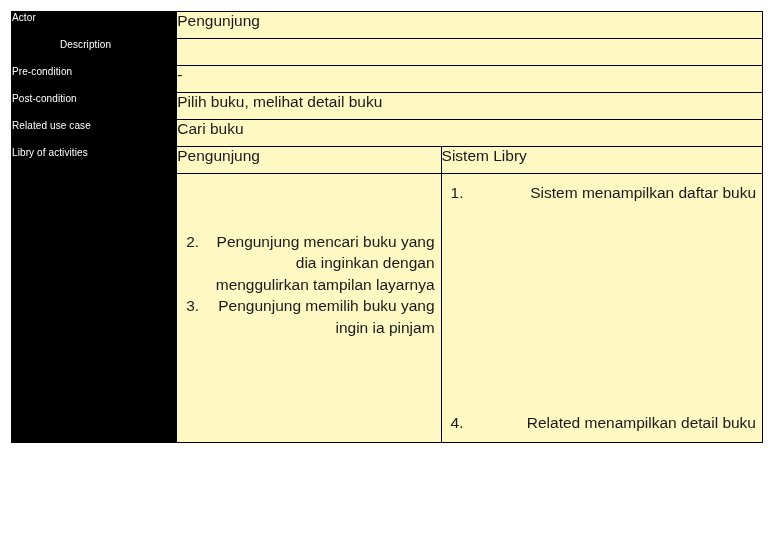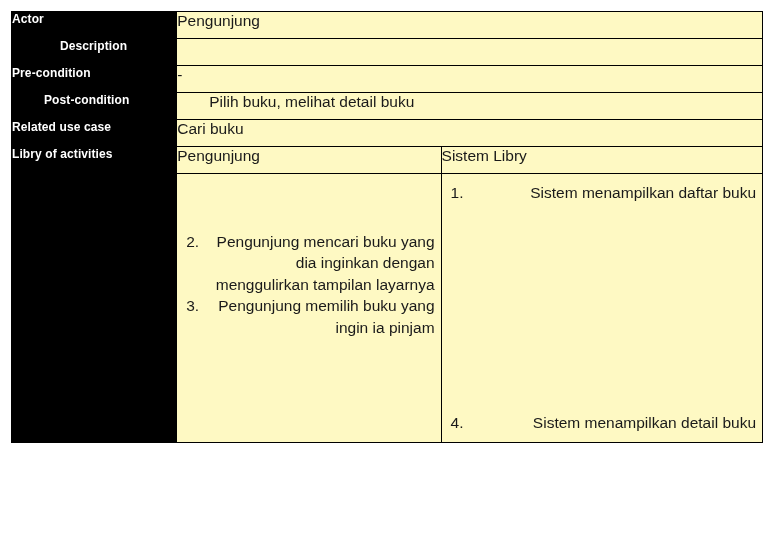--- a/index.html
+++ b/index.html
@@ -33,36 +33,36 @@
     padding: 0;
     vertical-align: top;
     background: #fef9c3;
   }
   
   td.label-cell {
     background: #000000 !important;
     color: #ffffff;
     width: 165px;
     border-color: #000000;
-    font-weight: bold;
-    font-size: 12px;
+    font-weight: normal;
+    font-size: 10px;
     padding: 9px 0 9px 12px;
     letter-spacing: 0.1px;
     white-space: nowrap;
   }
   td.value-cell {
     color: #1a1a1a;
     font-size: 15.5px;
     padding: 9px 0 9px 9px;
   }
   
   tr.row-actor td { height: 26px; }
   tr.row-description td { height: 26px; padding-left: 48px; }
   tr.row-precondition td { height: 26px; }
-  tr.row-postcondition td { height: 26px; padding-left: 32px; }
+  tr.row-postcondition td { height: 26px; }
   tr.row-related td { height: 26px; margin-top: 8px; }
   tr.row-flowheader td { height: 26px; }
 
   td.flow-left-header,
   td.flow-right-header {
     font-size: 15.5px;
     color: #1a1a1a;
     padding: 9px 0 9px 9px;
   }
   td.flow-left-header { width: 264px; }
@@ -183,21 +183,21 @@
         <td class="flow-body-right">
           <ol class="steps right-step-top">
             <li class="step">
               <span class="step-num">1.</span>
               <span class="step-text">Sistem menampilkan daftar buku</span>
             </li>
           </ol>
           <ol class="steps right-step-bottom">
             <li class="step">
               <span class="step-num">4.</span>
-              <span class="step-text">Sistem menampilkan detail buku</span>
+              <span class="step-text">Related menampilkan detail buku</span>
             </li>
           </ol>
         </td>
       </tr>
 
     </tbody>
   </table>
 
 </div>
 

